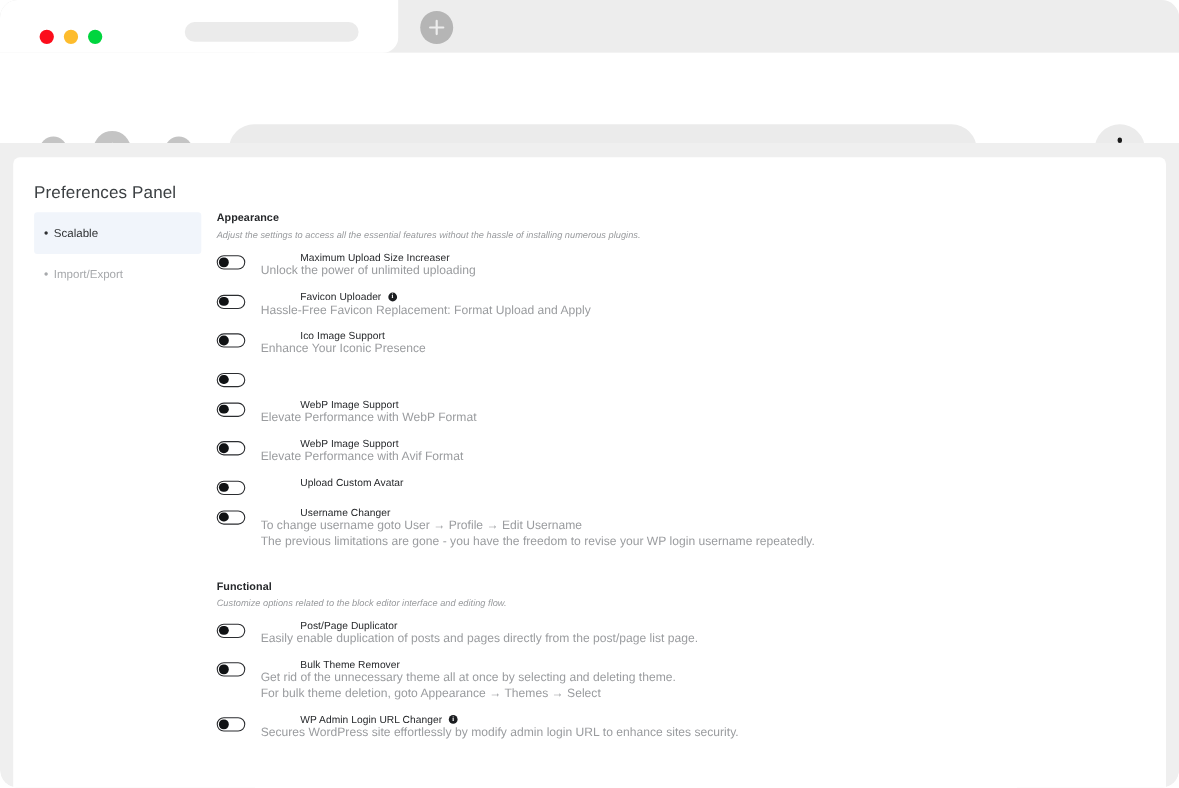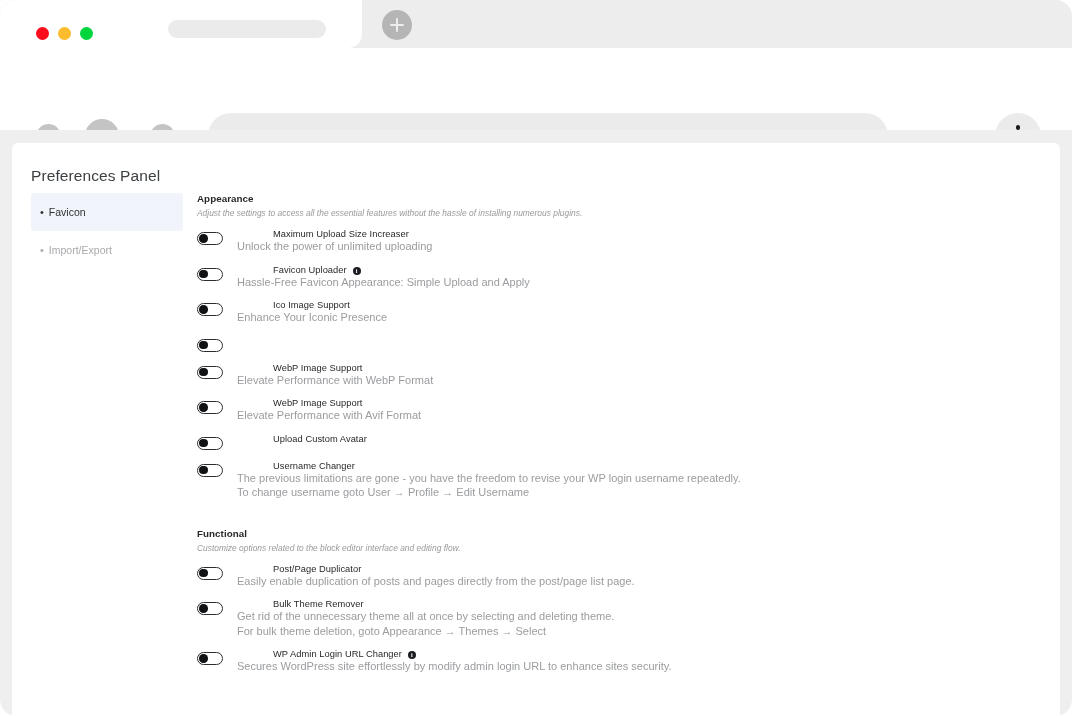--- a/index.html
+++ b/index.html
@@ -219,21 +219,21 @@
     background: #101214;
   }
   .feature-texts {
     margin-left: 14px;
     margin-top: -2px;
   }
   .feature-label {
     font-size: 9.3px;
     color: #26282b;
     display: flex;
-    align-items: flex-end;
+    align-items: center;
     letter-spacing: 0.05px;
     padding-left: 36px;
   }
   .info-icon {
     display: inline-flex;
     align-items: center; justify-content: center;
     width: 8px; height: 8px;
     border-radius: 50%;
     background: #1b1d20;
     color: #ffffff;
@@ -298,21 +298,21 @@
   </div>
 
   <div class="viewport">
     <div class="page-card">
 
       <div class="page-title">Preferences Panel</div>
 
       <div class="sidebar">
           <div class="sidebar-item active">
             <span class="sidebar-bullet">•</span>
-            <span>Favicon</span>
+            <span>Scalable</span>
           </div>
           <div class="sidebar-item inactive">
             <span class="sidebar-bullet">•</span>
             <span>Import/Export</span>
           </div>
         </div>
 
       <div class="content">
           <div class="group">
             <div class="group-title">Appearance</div>
@@ -333,21 +333,21 @@
             <div class="feature-row">
               <div class="toggle">
                 <span class="knob"></span>
               </div>
               <div class="feature-texts">
                 <div class="feature-label">
                   <span>Favicon Uploader</span>
                   <span class="info-icon">i</span>
                 </div>
                 <div class="feature-desc">
-                  <div>Hassle-Free Favicon Appearance: Simple Upload and Apply</div>
+                  <div>Hassle-Free Favicon Replacement: Format Upload and Apply</div>
                 </div>
               </div>
             </div>
             <div class="feature-row">
               <div class="toggle">
                 <span class="knob"></span>
               </div>
               <div class="feature-texts">
                 <div class="feature-label">
                   <span>Ico Image Support</span>
@@ -400,22 +400,22 @@
             </div>
             <div class="feature-row">
               <div class="toggle">
                 <span class="knob"></span>
               </div>
               <div class="feature-texts">
                 <div class="feature-label">
                   <span>Username Changer</span>
                 </div>
                 <div class="feature-desc">
+                  <div>To change username goto User → Profile → Edit Username</div>
                   <div>The previous limitations are gone - you have the freedom to revise your WP login username repeatedly.</div>
-                  <div>To change username goto User → Profile → Edit Username</div>
                 </div>
               </div>
             </div>
           </div>
           <div class="group">
             <div class="group-title group-title-2">Functional</div>
             <div class="group-sub">Customize options related to the block editor interface and editing flow.</div>
             <div class="feature-row">
               <div class="toggle">
                 <span class="knob"></span>

